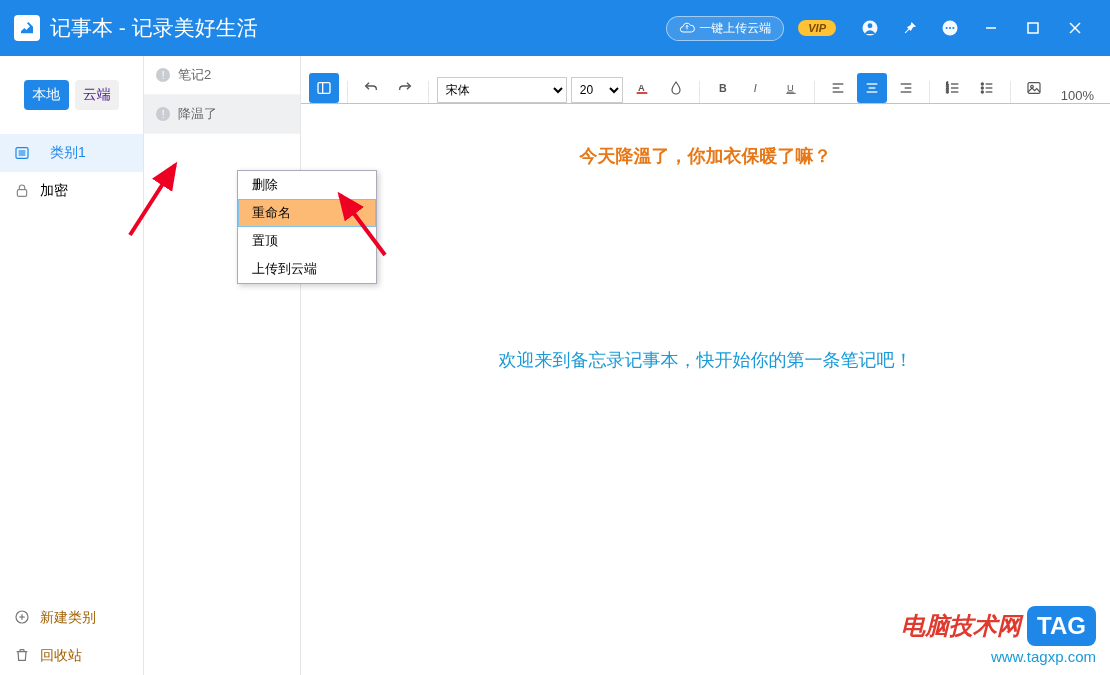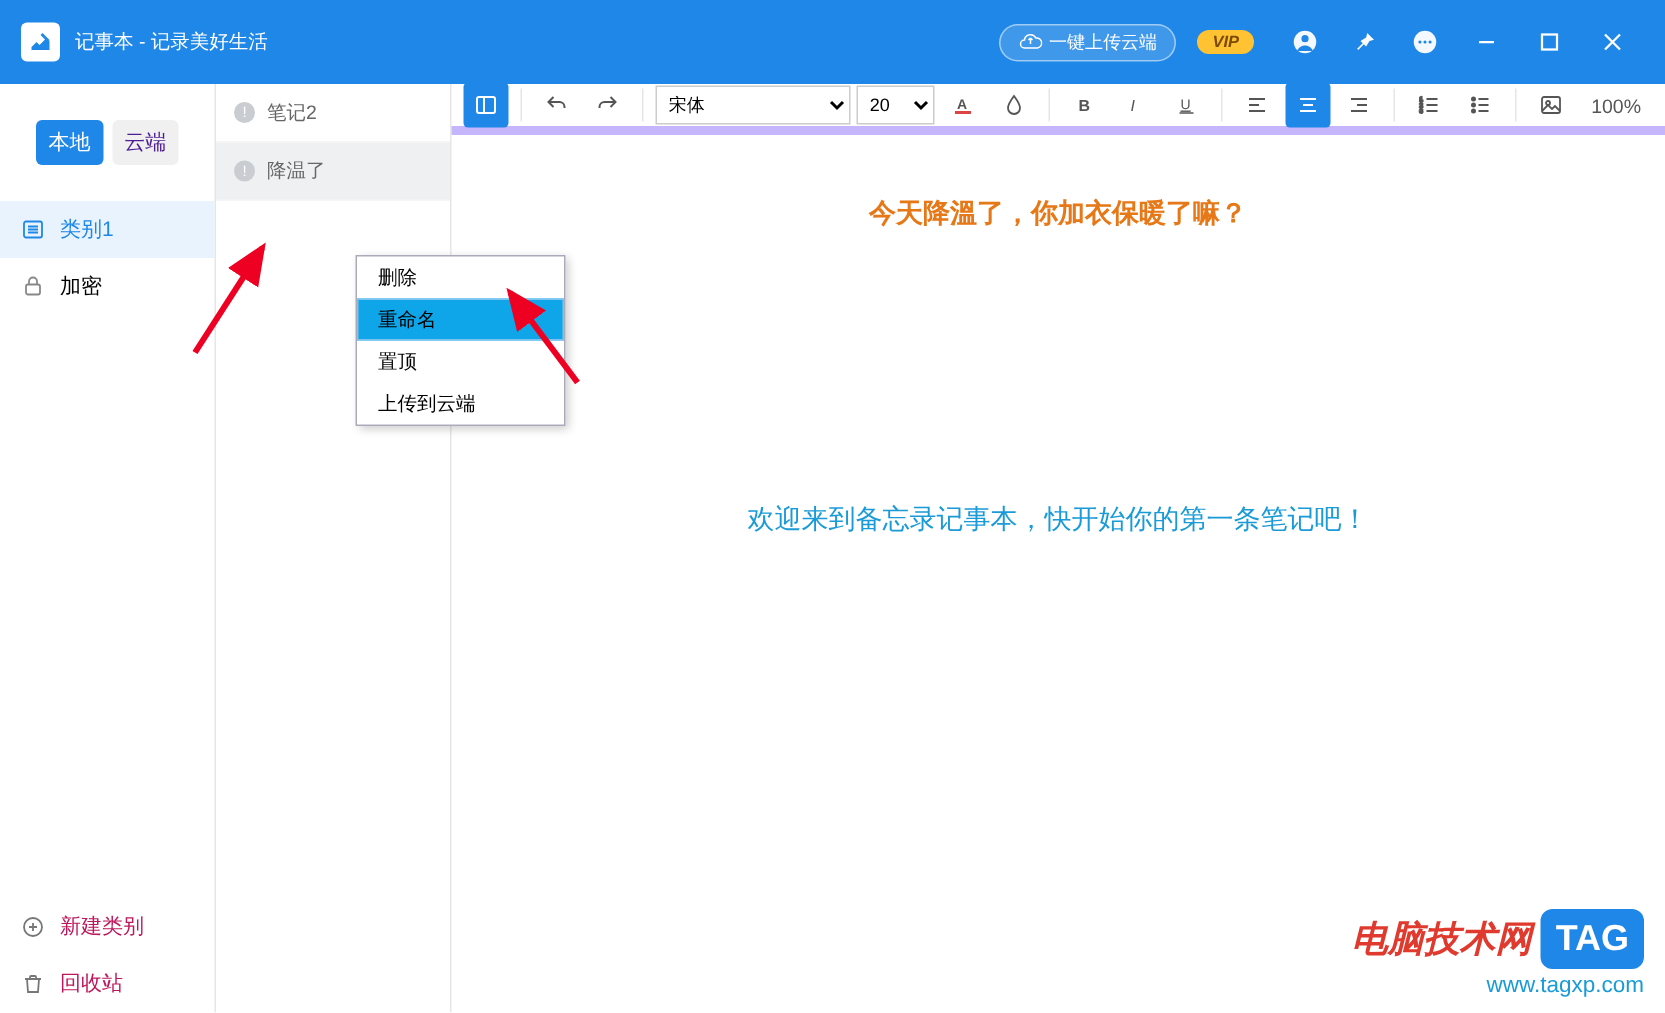--- a/index.html
+++ b/index.html
@@ -2,74 +2,74 @@
 <html><head>
 <meta charset="utf-8">
 <style>
 * { margin: 0; padding: 0; box-sizing: border-box; font-family: "Microsoft YaHei", sans-serif; }
 body { width: 1110px; height: 675px; background: #fff; overflow: hidden; position: relative; }
 
 
 .titlebar { height: 56px; background: #1f87e8; display: flex; align-items: center; padding: 0 14px; color: #fff; }
 .app-icon { width: 26px; height: 26px; background: #fff; border-radius: 4px; display: flex; align-items: center; justify-content: center; margin-right: 10px; }
 .app-icon svg { width: 16px; height: 16px; }
-.app-title { font-size: 13px; font-weight: 400; }
+.app-title { font-size: 21px; font-weight: 400; }
 .titlebar-spacer { flex: 1; }
 .cloud-btn { display: flex; align-items: center; background: rgba(255,255,255,0.15); border: 1px solid rgba(255,255,255,0.5); border-radius: 14px; padding: 3px 12px; margin-right: 14px; font-size: 12px; cursor: pointer; }
 .cloud-btn svg { width: 16px; height: 16px; margin-right: 4px; }
 .vip-badge { background: #ffc233; color: #7a4a00; border-radius: 11px; padding: 2px 10px; font-size: 11px; font-style: italic; font-weight: bold; margin-right: 14px; }
 .tb-icon { width: 28px; height: 28px; display: flex; align-items: center; justify-content: center; margin: 0 6px; cursor: pointer; }
 .tb-icon svg { width: 18px; height: 18px; fill: #fff; }
 .win-btn { width: 42px; height: 56px; display: flex; align-items: center; justify-content: center; cursor: pointer; }
 .win-btn svg { width: 14px; height: 14px; stroke: #fff; fill: none; stroke-width: 1.5; }
 
 
 .main { display: flex; height: calc(675px - 56px); }
 
 
 .sidebar1 { width: 160px; border-right: 1px solid #e6e6e6; display: flex; flex-direction: column; }
 .tab-row { display: flex; padding: 24px; gap: 6px; }
 .tab { flex: 1; text-align: center; padding: 6px 0; border-radius: 4px; font-size: 14px; cursor: pointer; }
 .tab.active { background: #1f87e8; color: #fff; }
 .tab.inactive { background: #f0f0f0; color: #4c1d95; }
 .side-item { display: flex; align-items: center; padding: 10px 14px; font-size: 14px; cursor: pointer; }
-.side-item.selected { background: #e9f3fd; color: #1f87e8; }
+.side-item.selected { background: #e9f3fd; color: #1f87e8; gap: 10px; }
 .side-item svg { width: 16px; height: 16px; margin-right: 10px; }
 .side-spacer { flex: 1; }
-.side-footer { padding: 10px 14px; display: flex; align-items: center; font-size: 14px; color: #be185d; cursor: pointer; }
+.side-footer { padding: 10px 14px; display: flex; font-size: 14px; color: #a16207; cursor: pointer; }
 .side-footer svg { width: 16px; height: 16px; margin-right: 10px; stroke: #777; fill: none; }
 
 
 .sidebar2 { width: 174px; border-right: 1px solid #e6e6e6; display: flex; flex-direction: column; }
 .notes-head { display: flex; align-items: center; padding: 10px 12px; border-bottom: 1px solid #eee; }
 .notes-head .doc-ic { width: 18px; height: 18px; margin-right: 8px; }
 .notes-head .title { flex: 1; font-size: 14px; color: #333; }
 .notes-head .add { width: 22px; height: 22px; }
 .note-item { display: flex; align-items: center; padding: 10px 12px; font-size: 13px; color: #666; cursor: pointer; border-bottom: 1px solid #f5f5f5; }
 .note-item.selected { background: #eef0f2; }
 .note-item .dot { width: 14px; height: 14px; border-radius: 50%; background: #c9ccd0; color: #fff; font-size: 10px; display: flex; align-items: center; justify-content: center; margin-right: 8px; }
 
 
 .editor { flex: 1; display: flex; flex-direction: column; }
-.toolbar { height: 34px; border-bottom: 6px solid #c4b5fd; display: flex; align-items: center; padding: 0 8px; gap: 4px; }
+.toolbar { height: 48px; border-bottom: 1px solid #c4b5fd; display: flex; align-items: flex-end; padding: 0 8px; gap: 4px; }
 .tool { width: 30px; height: 30px; display: flex; align-items: center; justify-content: center; border-radius: 3px; cursor: pointer; color: #555; }
 .tool.active { background: #1f87e8; color: #fff; }
 .tool svg { width: 16px; height: 16px; }
 .sep { width: 1px; height: 22px; background: #e6e6e6; margin: 0 4px; }
 .font-select { height: 26px; border: 1px solid #ccc; font-size: 12px; padding: 0 4px; min-width: 130px; background: #fff; }
 .size-select { height: 26px; border: 1px solid #ccc; font-size: 12px; padding: 0 4px; width: 52px; background: #fff; }
 .zoom { margin-left: auto; font-size: 13px; color: #555; padding: 0 8px; }
 .canvas { flex: 1; padding: 30px 20px; overflow: auto; position: relative; }
 .line1 { text-align: center; color: #e77817; font-size: 18px; font-weight: bold; margin-top: 10px; }
 .line2 { text-align: center; color: #1a9bd7; font-size: 18px; margin-top: 180px; }
 
 
 .ctx { position: absolute; left: 237px; top: 170px; width: 140px; background: #fff; border: 1px solid #aab; box-shadow: 2px 2px 6px rgba(0,0,0,0.2); }
 .ctx-item { padding: 5px 14px; font-size: 13px; cursor: pointer; }
-.ctx-item.hover { background: #0ea5e9; border: 1px solid #7ec3f0; padding: 4px 13px; }
+.ctx-item.hover { background: #fdba74; border: 1px solid #7ec3f0; padding: 4px 13px; }
 
 
 .arrow { position: absolute; pointer-events: none; }
 
 
 .wm { position: absolute; right: 14px; bottom: 10px; text-align: right; }
 .wm-top { display: flex; align-items: center; gap: 6px; }
 .wm-txt { color: #e03a2f; font-size: 24px; font-weight: bold; font-style: italic; }
 .wm-tag { background: #1f87e8; color: #fff; font-size: 24px; font-weight: bold; padding: 6px 10px; border-radius: 8px; }
 .wm-url { color: #1a9bd7; font-size: 15px; margin-top: 2px; }

